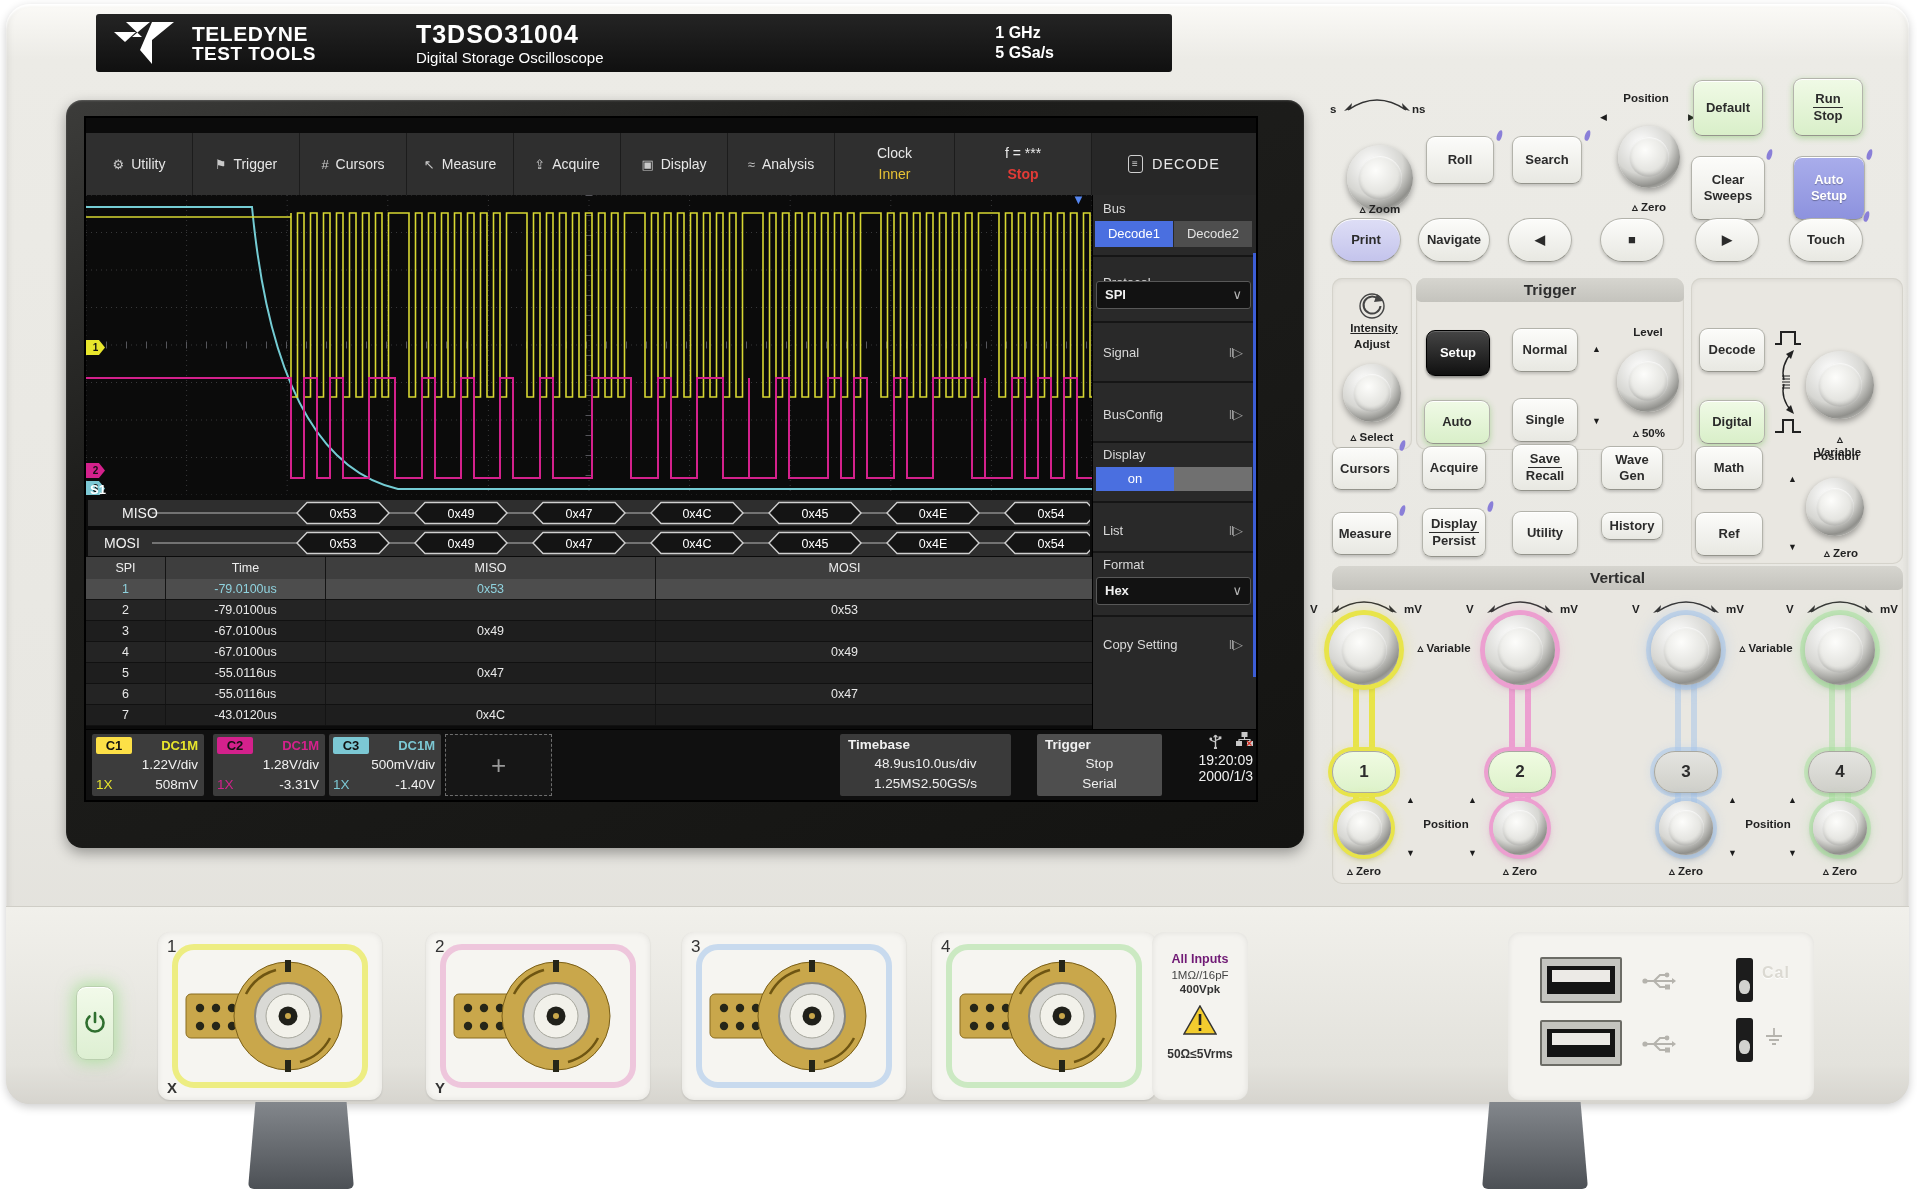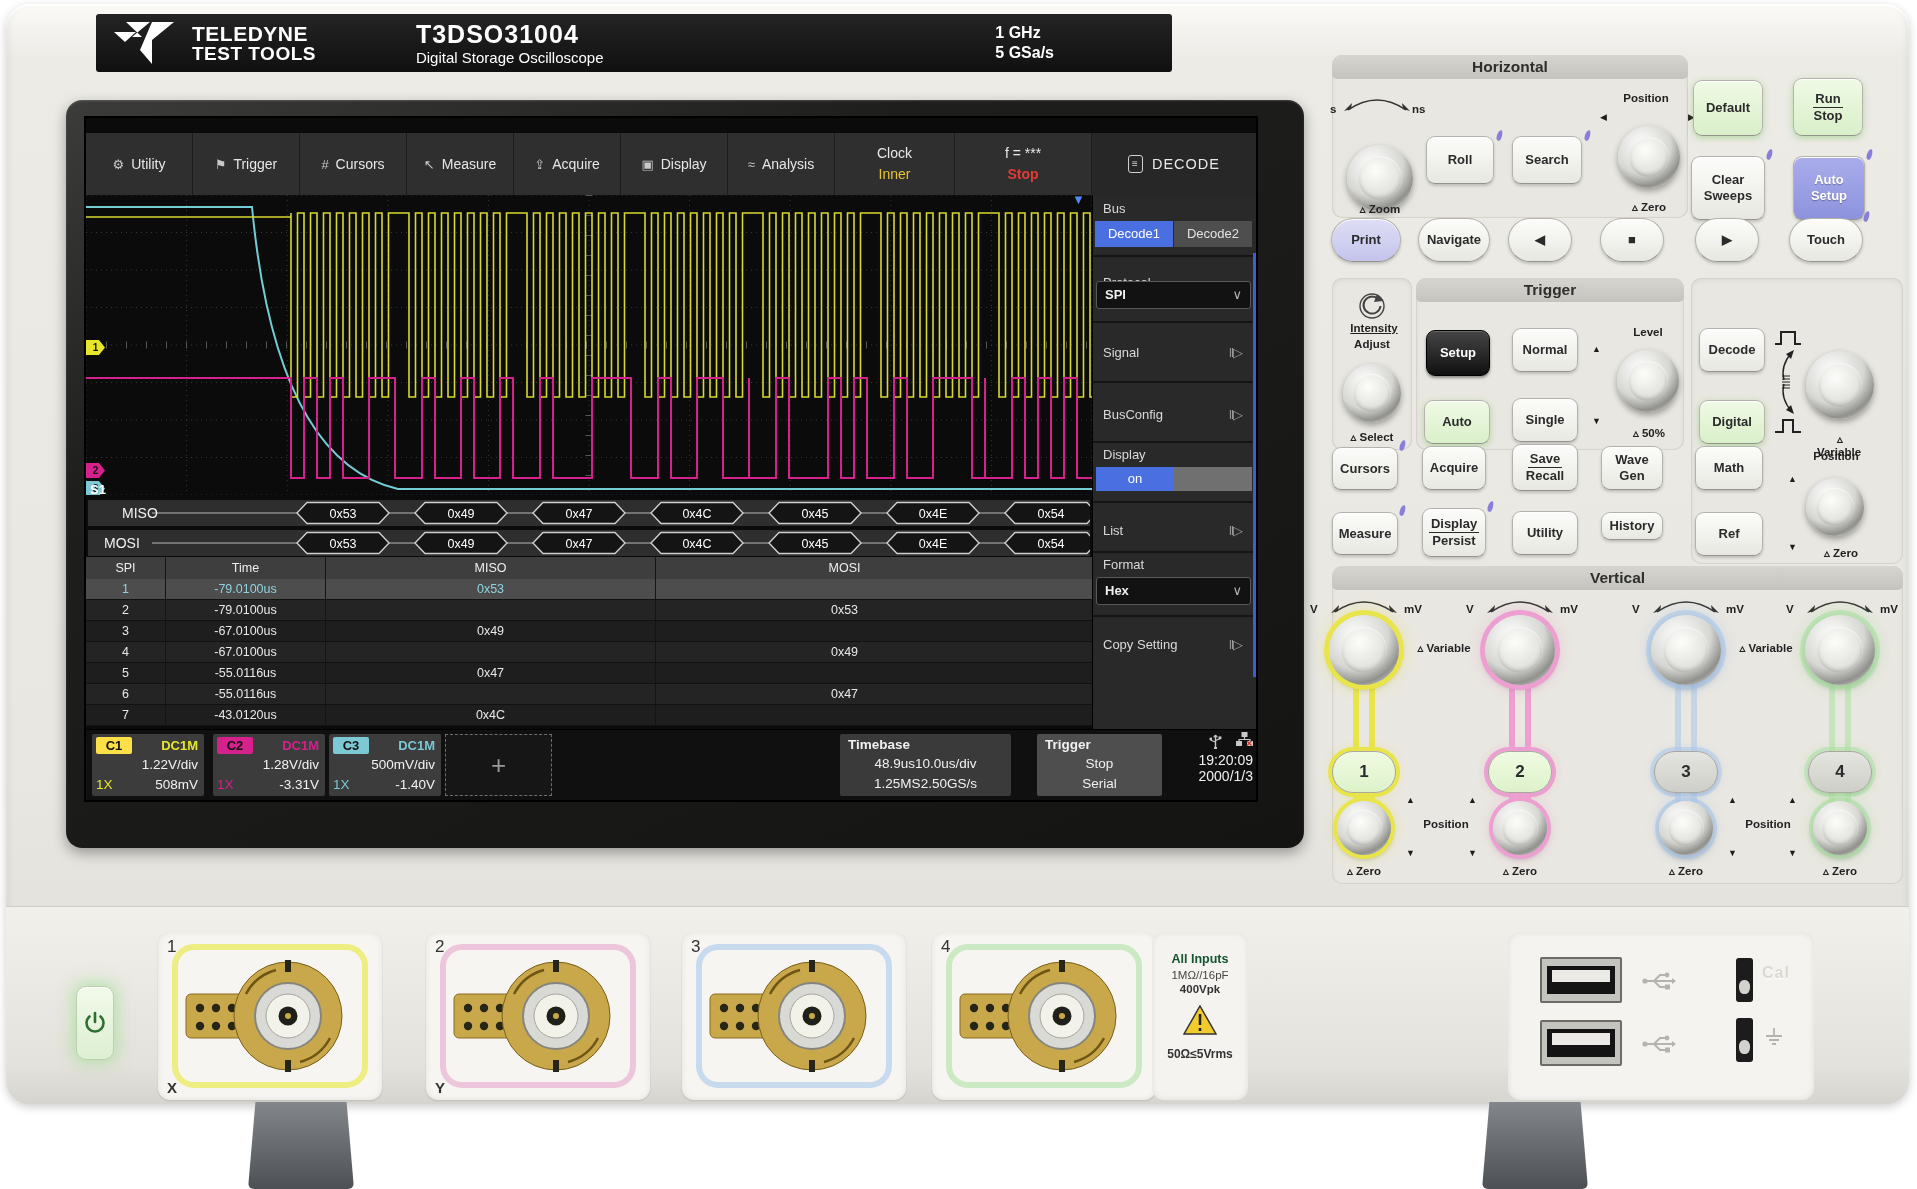--- a/index.html
+++ b/index.html
@@ -402,23 +402,20 @@
           <span>Hex</span><span class="dd-ar">∨</span>
         </div>
         <div class="sp-sep" style="top:420px"></div>
         <span class="sp-label" style="top:442px">Copy Setting</span>
         <span class="sp-arrow" style="top:442px">‖▷</span>
         <div class="sp-blue"></div>
       </div>
     </div>
   </div>
 
-  <div class="group" style="left:1332px;top:55px;width:356px;height:163px">
-    <div class="ghead">Horizontal</div>
-  </div>
   <span class="plabel" style="left:1330px;top:103px">s</span>
   <svg class="abs" style="left:1342px;top:96px" width="70" height="16" viewBox="0 0 70 16">
     <path d="M6 14 Q35 -6 64 14" fill="none" stroke="#333" stroke-width="1.5"></path>
       <polygon points="2,15 10,7 9,13" fill="#333"></polygon>
       <polygon points="68,15 60,7 61,13" fill="#333"></polygon>
   </svg>
   <span class="plabel" style="left:1412px;top:103px">ns</span>
   <div class="knob" style="left:1347px;top:145px;width:66px;height:66px"></div>
   <span class="plabel" style="left:1344px;top:202px;width:72px">▵ <span>Zoom</span></span>
   <div class="btn" style="left:1426px;top:136px;width:68px;height:48px">
@@ -711,21 +708,21 @@
       <rect x="127" y="28" width="6" height="12" fill="#262618"></rect>
           <rect x="127" y="128" width="6" height="12" fill="#262618"></rect>
       <circle cx="130" cy="84" r="33" fill="#d9d9d5" stroke="#86867f" stroke-width="2"></circle>
       <circle cx="130" cy="84" r="22" fill="#f2f1ea" stroke="#a6a69c"></circle>
       <circle cx="130" cy="84" r="9.5" fill="#20201a"></circle>
       <circle cx="130" cy="84" r="3" fill="#c9a74b"></circle>
         </svg></div>
     </div>
 
   <div class="whmod" style="left:1152px;width:96px;text-align:center">
-    <div style="font:bold 12.5px 'Liberation Sans',sans-serif;color:#14532d;margin-top:20px">All Inputs</div>
+    <div style="font:bold 12.5px 'Liberation Sans',sans-serif;color:#701a75;margin-top:20px">All Inputs</div>
     <div style="font-size:11.5px;color:#444;margin-top:3px">1MΩ//16pF</div>
     <div style="font:bold 11.5px 'Liberation Sans',sans-serif;color:#333;margin-top:2px">400Vpk</div>
     <svg width="34" height="30" viewBox="0 0 34 30" style="margin-top:10px">
       <polygon points="17,1 33,29 1,29" fill="#f2cc2e" stroke="#333" stroke-width="1.5"></polygon>
       <rect x="15.7" y="9" width="2.6" height="11" fill="#222"></rect>
         <rect x="15.7" y="23" width="2.6" height="3" fill="#222"></rect>
     </svg>
     <div style="font:bold 12px 'Liberation Sans',sans-serif;color:#333;margin-top:8px">50Ω≤5Vrms</div>
   </div>
 

